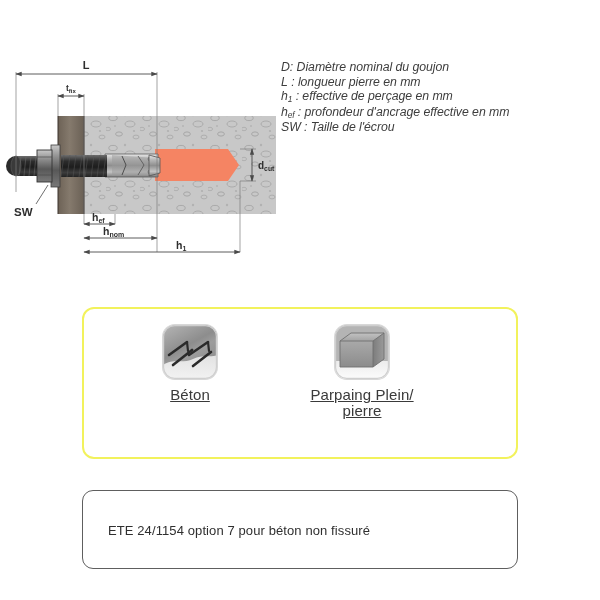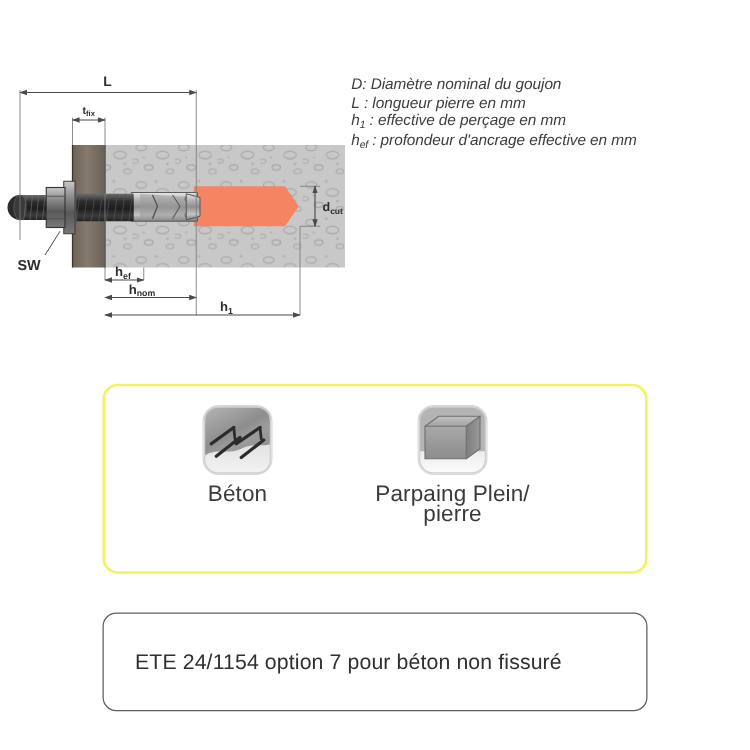--- a/index.html
+++ b/index.html
@@ -75,41 +75,42 @@
   }
   .support-icon {
     width: 54px; height: 54px;
     margin: 0 auto 8px auto;
     border-radius: 12px;
     overflow: hidden;
     position: relative;
     box-shadow: 0 0 0 1px #d8d8d8;
   }
   .support-label {
-    font-size: 18px;
+    font-size: 15px;
     line-height: 16px;
     color: #3a3a3a;
     letter-spacing: 0.1px;
+    text-decoration: underline;
   }
 
   
   #ete-box {
     position: absolute;
     left: 82px; top: 490px;
     width: 436px; height: 79px;
     border: 1.4px solid #5e5e5e;
     border-radius: 11px;
     box-sizing: border-box;
     background: #ffffff;
   }
   #ete-text {
     position: absolute;
     left: 25px; top: 50%;
     transform: translateY(-50%);
-    font-size: 17px;
+    font-size: 13px;
     color: #2f2f2f;
     letter-spacing: 0.1px;
   }
 </style>
 </head>
 <body>
 
 <div id="top-section">
 
   <svg id="anchor-diagram" viewBox="0 0 272 215">
@@ -280,20 +281,23 @@
       <span class="legend-sym"><span>D</span></span><span>: Diamètre nominal du goujon</span>
     </div>
     <div class="legend-row">
       <span class="legend-sym"><span>L</span></span><span> : longueur pierre en mm</span>
     </div>
     <div class="legend-row">
       <span class="legend-sym"><span>h</span><sub>1</sub></span><span> : effective de perçage en mm</span>
     </div>
     <div class="legend-row">
       <span class="legend-sym"><span>h</span><sub>ef</sub></span><span> : profondeur d'ancrage effective en mm</span>
+    </div>
+    <div class="legend-row">
+      <span class="legend-sym"><span>SW</span></span><span> : Taille de l'écrou</span>
     </div>
   </div>
 </div>
 
 <div id="support-box">
   <div id="support-list">
 
     <div class="support-item">
       <div class="support-icon">
         <svg viewBox="0 0 54 54" width="54" height="54">

